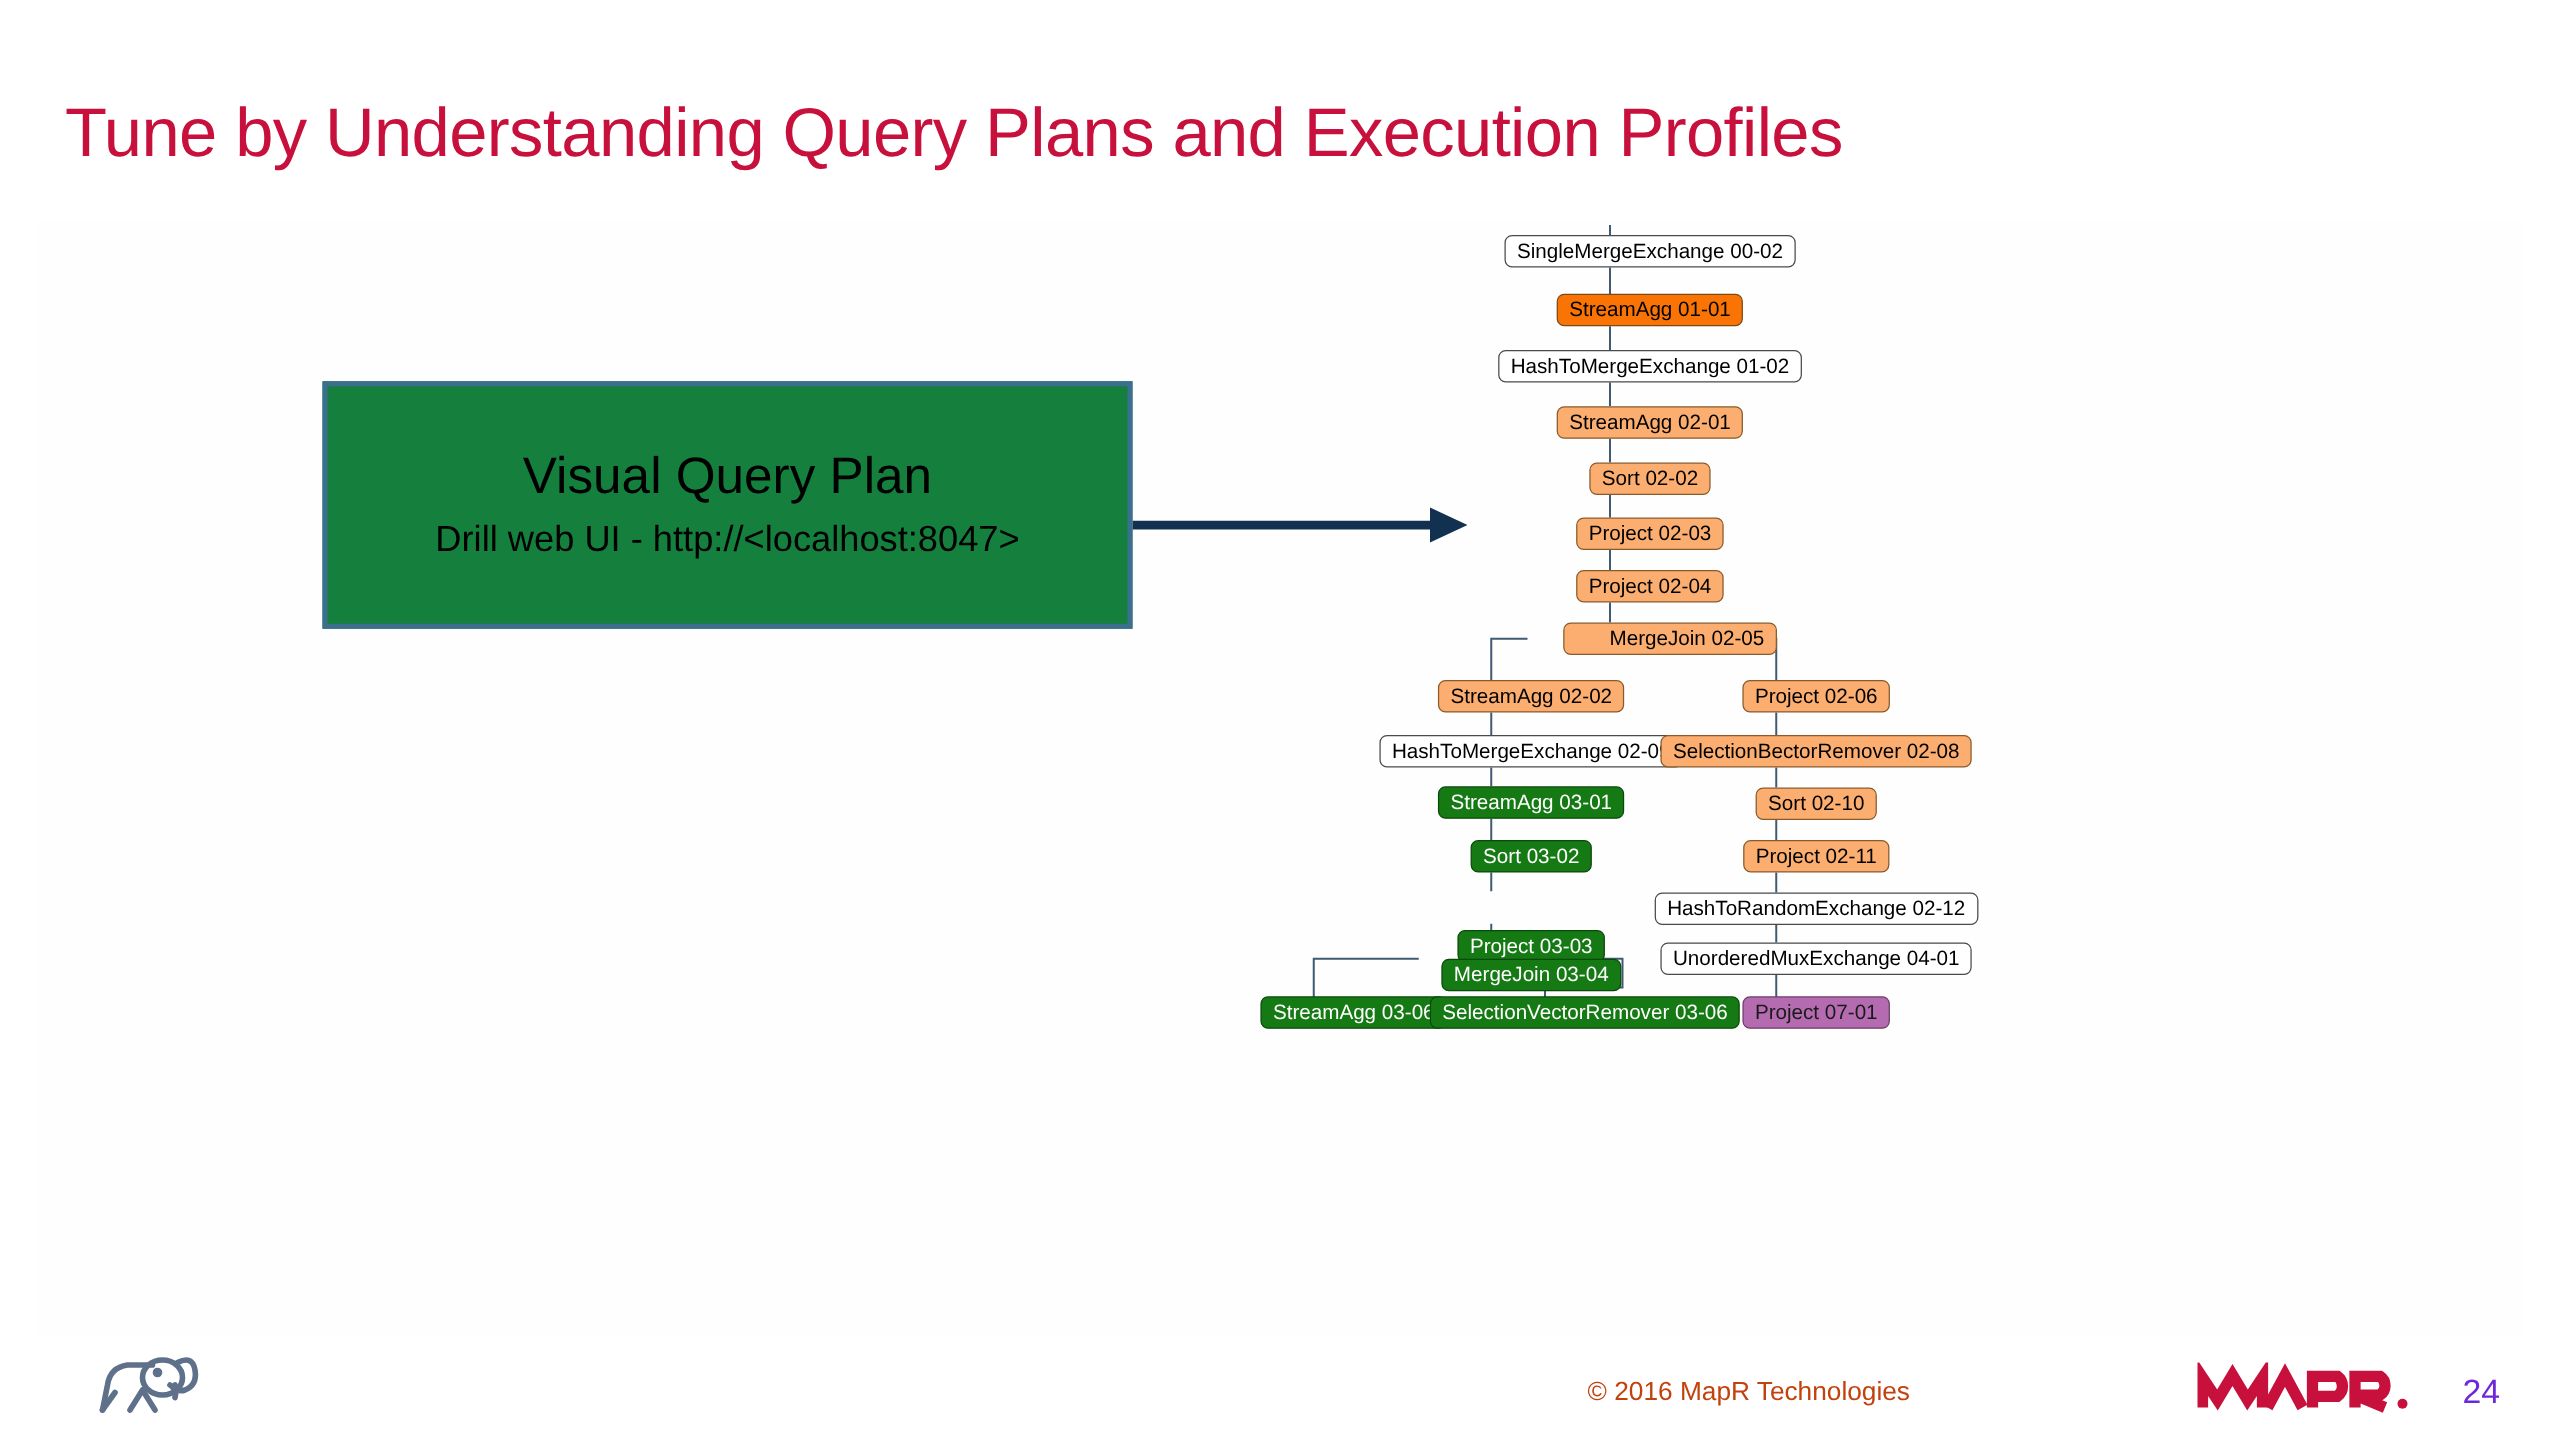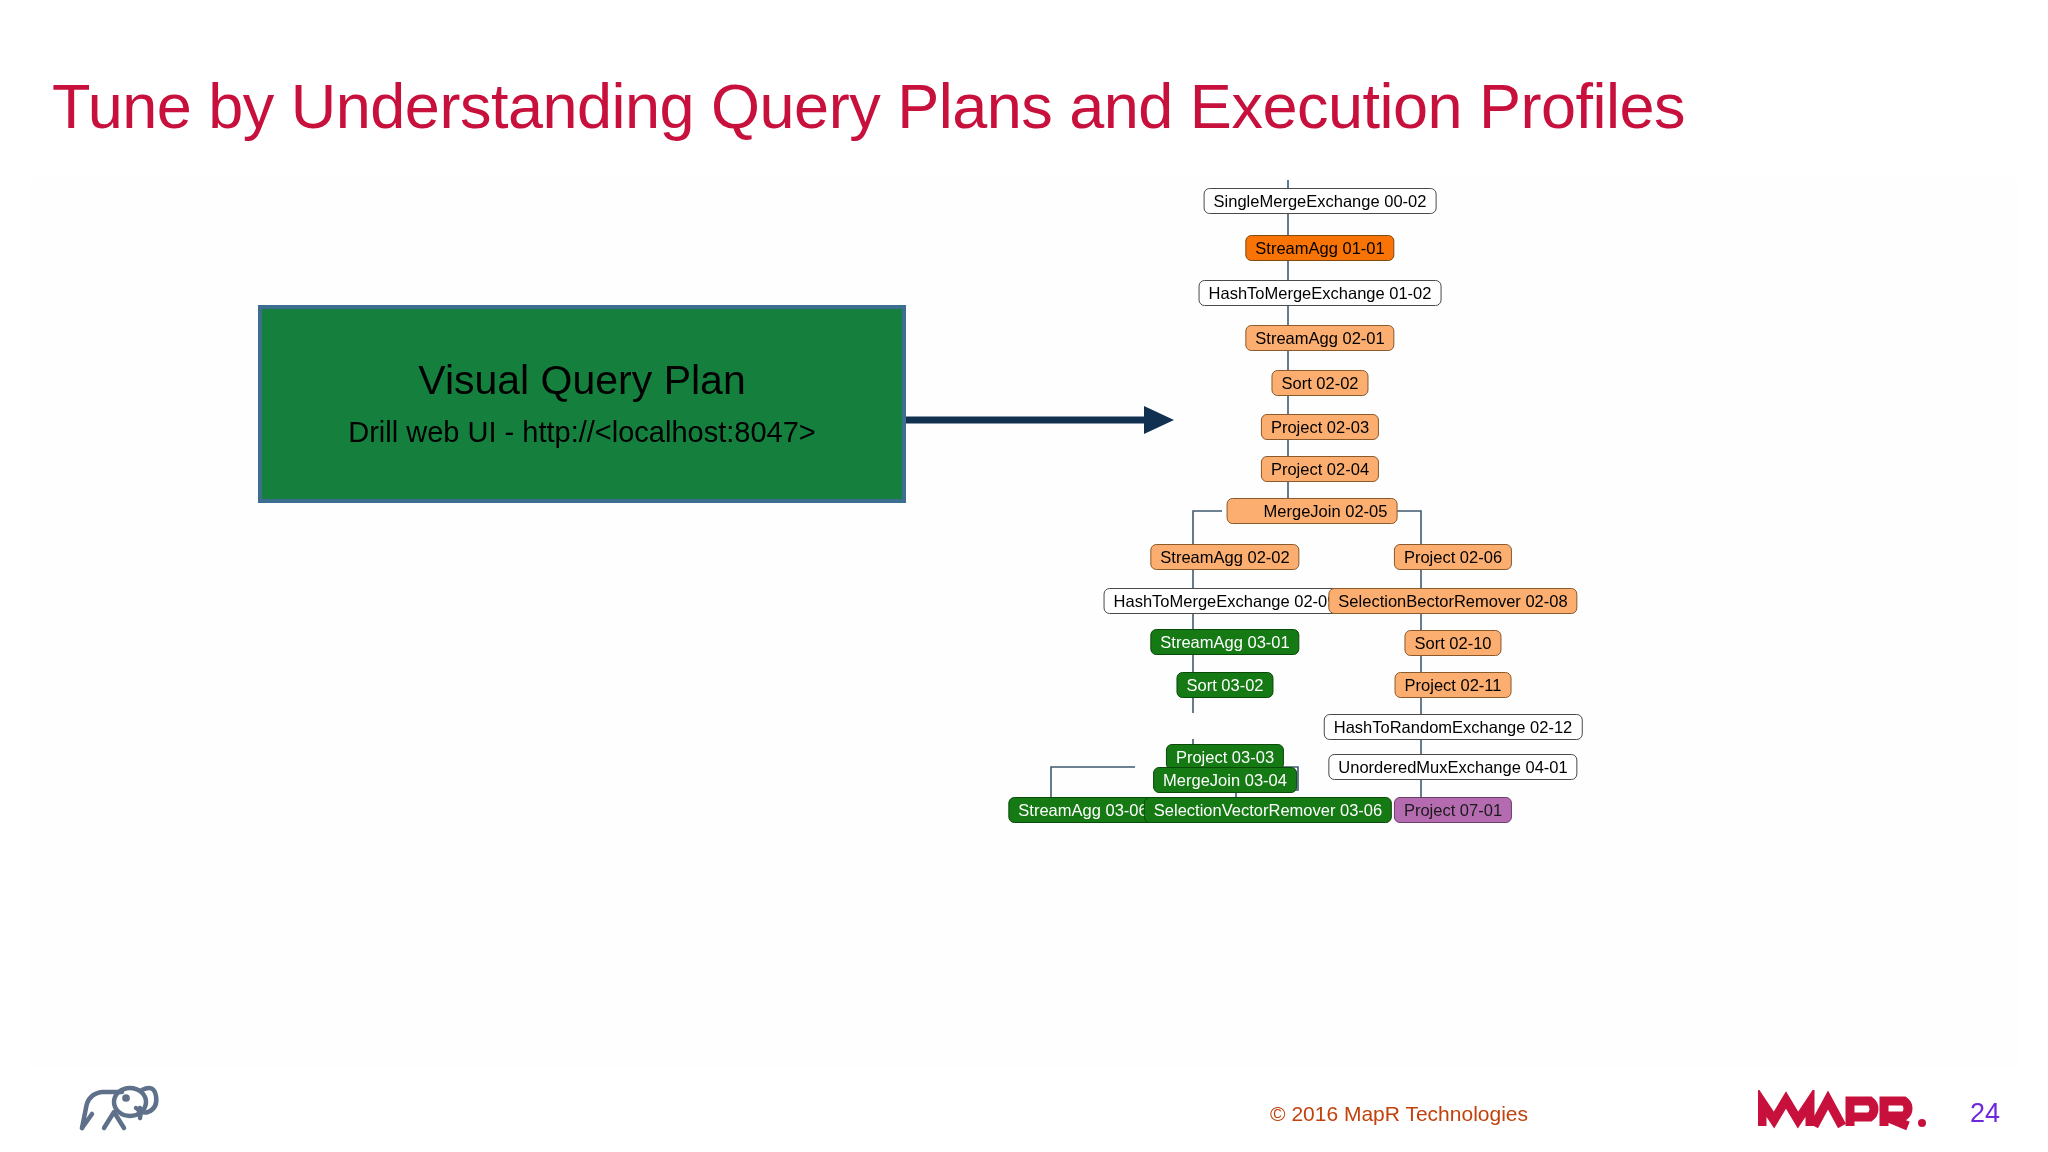--- a/index.html
+++ b/index.html
@@ -19,21 +19,21 @@
     height: 1152px;
     background: #ffffff;
   }
 
   
   #slide-title {
     position: absolute;
     left: 52px;
     top: 68px;
     width: 1900px;
-    font-size: 63px;
+    font-size: 55px;
     line-height: 76px;
     font-weight: 400;
     color: #C8103C;
     letter-spacing: -0.5px;
     white-space: nowrap;
     font-family: "Liberation Sans", sans-serif;
   }
 
   
   #content-panel {
@@ -205,21 +205,21 @@
       </g>
     </svg>
 
   <div class="plan-node white" style="left: 288px; top: 21px;">SingleMergeExchange 00-02</div>
       <div class="plan-node orange" style="left: 288px; top: 68px;">StreamAgg 01-01</div>
       <div class="plan-node white" style="left: 288px; top: 113px;">HashToMergeExchange 01-02</div>
       <div class="plan-node peach" style="left: 288px; top: 158px;">StreamAgg 02-01</div>
       <div class="plan-node peach" style="left: 288px; top: 203px;">Sort 02-02</div>
       <div class="plan-node peach" style="left: 288px; top: 247px;">Project 02-03</div>
       <div class="plan-node peach" style="left: 288px; top: 289px;">Project 02-04</div>
-      <div class="plan-node peach" style="left: 280px; top: 331px; padding-left: 36px;">MergeJoin 02-05</div>
+      <div class="plan-node peach" style="left: 304px; top: 331px; padding-left: 36px;">MergeJoin 02-05</div>
       <div class="plan-node peach" style="left: 193px; top: 377px;">StreamAgg 02-02</div>
       <div class="plan-node white" style="left: 193px; top: 421px;">HashToMergeExchange 02-09</div>
       <div class="plan-node green" style="left: 193px; top: 462px;">StreamAgg 03-01</div>
       <div class="plan-node green" style="left: 193px; top: 505px;">Sort 03-02</div>
       <div class="plan-node green" style="left: 193px; top: 577px;">Project 03-03</div>
       <div class="plan-node green" style="left: 193px; top: 600px;">MergeJoin 03-04</div>
       <div class="plan-node green" style="left: 51px; top: 630px;">StreamAgg 03-06</div>
       <div class="plan-node green" style="left: 236px; top: 630px;">SelectionVectorRemover 03-06</div>
       <div class="plan-node peach" style="left: 421px; top: 377px;">Project 02-06</div>
       <div class="plan-node peach" style="left: 421px; top: 421px;">SelectionBectorRemover 02-08</div>

